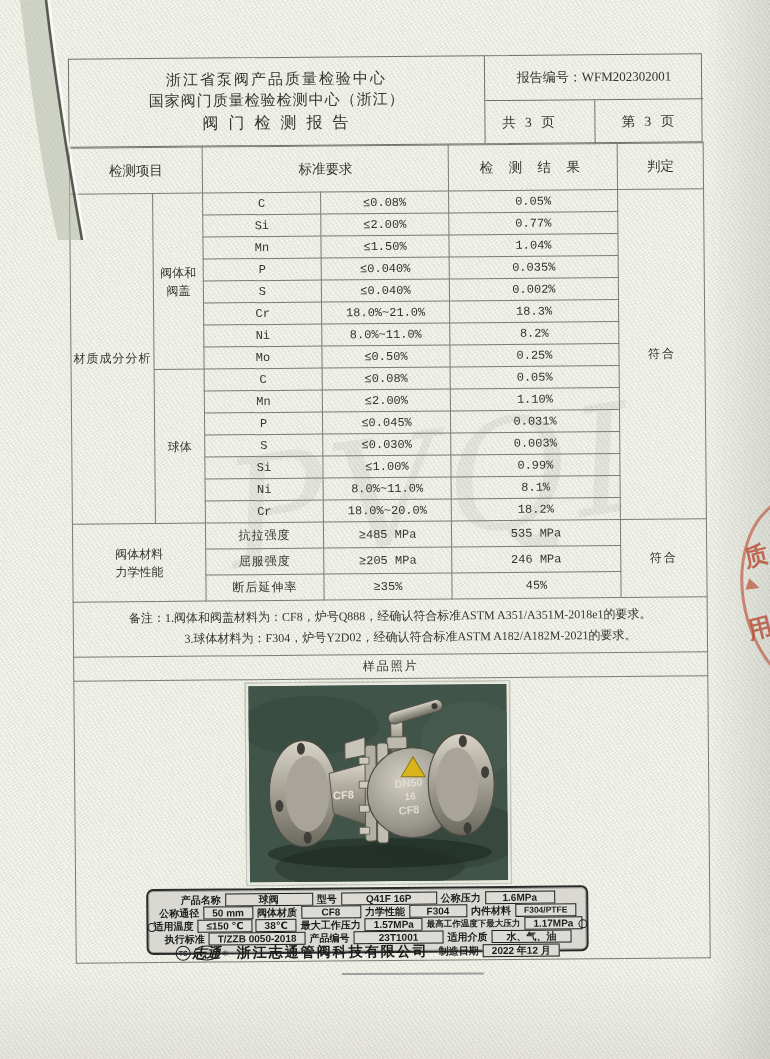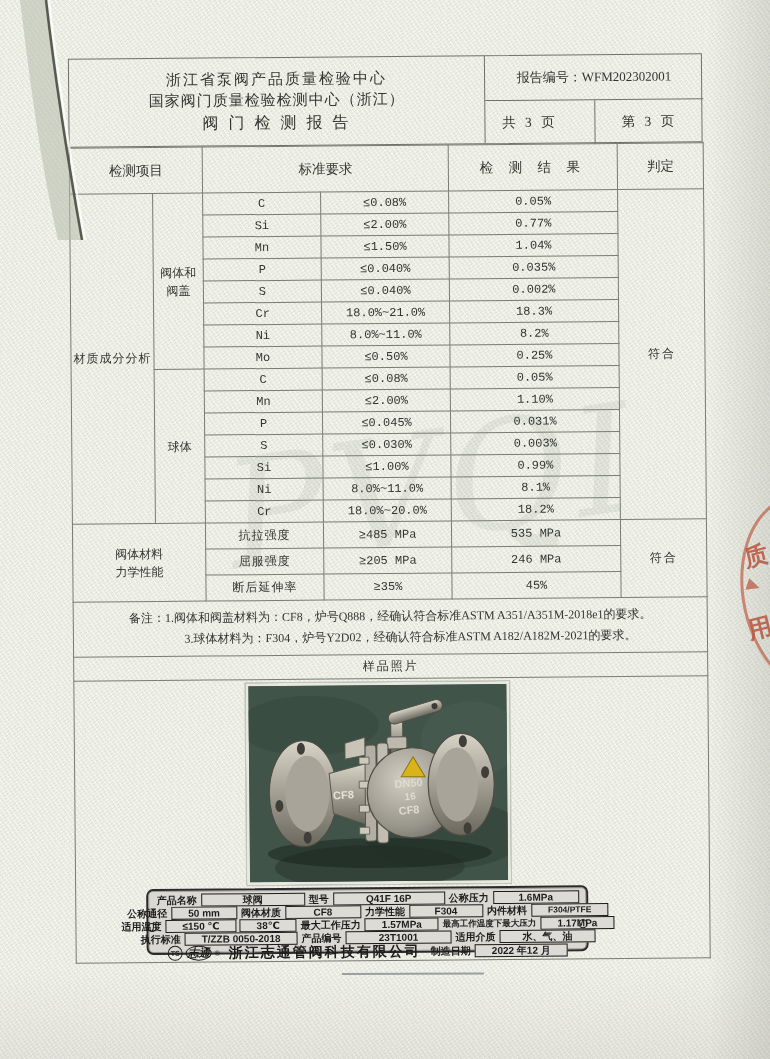--- a/index.html
+++ b/index.html
@@ -70,28 +70,28 @@
   
   .valve-photo{position:absolute;left:171px;top:3px;width:258px;height:196px;
     border:3px solid #e7e9df;outline:1px solid #c2c5ba;background:#41544a;}
   
   .nameplate{position:absolute;left:70px;top:208px;width:442px;height:66px;
     background:#d9d8d2;border:2px solid #2a2a2a;border-radius:7px;
     font-family:"Liberation Sans","DejaVu Sans",sans-serif;font-weight:bold;color:#1c1c1c;
     display:flex;flex-direction:column;justify-content:space-evenly;padding:3px 10px;box-sizing:border-box;
     box-shadow:inset 0 0 0 1px #9a9992;}
   .np-row{display:flex;align-items:center;justify-content:center;gap:3px;font-size:10px;line-height:11px;white-space:nowrap;}
-  .np-box{border:1.5px solid #1c1c1c;padding:0 16px;background:#dcdbd5;display:inline-block;}
+  .np-box{border:1.5px solid #1c1c1c;padding:0 8px;background:#dcdbd5;display:inline-block;}
   .np-label{padding:0 1px;}
   .np-small{font-size:8.5px;}
   .np-hole{position:absolute;width:7px;height:7px;border:1.5px solid #1c1c1c;border-radius:50%;top:32px;}
   .np-hole.l{left:-1px;} .np-hole.r{right:-1px;}
   .np-ts{width:13px;height:13px;border:1.5px solid #1c1c1c;border-radius:50%;font-size:7px;
     display:inline-flex;align-items:center;justify-content:center;}
-  .np-logo{width:24px;height:13px;border:1.5px solid #1c1c1c;border-radius:50%;font-size:11px;
+  .np-logo{width:24px;height:13px;border:1.5px solid #1c1c1c;border-radius:50%;font-size:14px;
     display:inline-flex;align-items:center;justify-content:center;font-style:italic;}
   .np-reg{font-size:7px;vertical-align:top;}
   .np-company{font-size:14px;letter-spacing:2px;margin:0 6px;}
   
   .under-line{position:absolute;left:338px;top:973px;width:142px;height:2px;
     background:rgba(88,94,104,.55);transform:rotate(.3deg);}
 </style>
 </head>
 <body>
 

